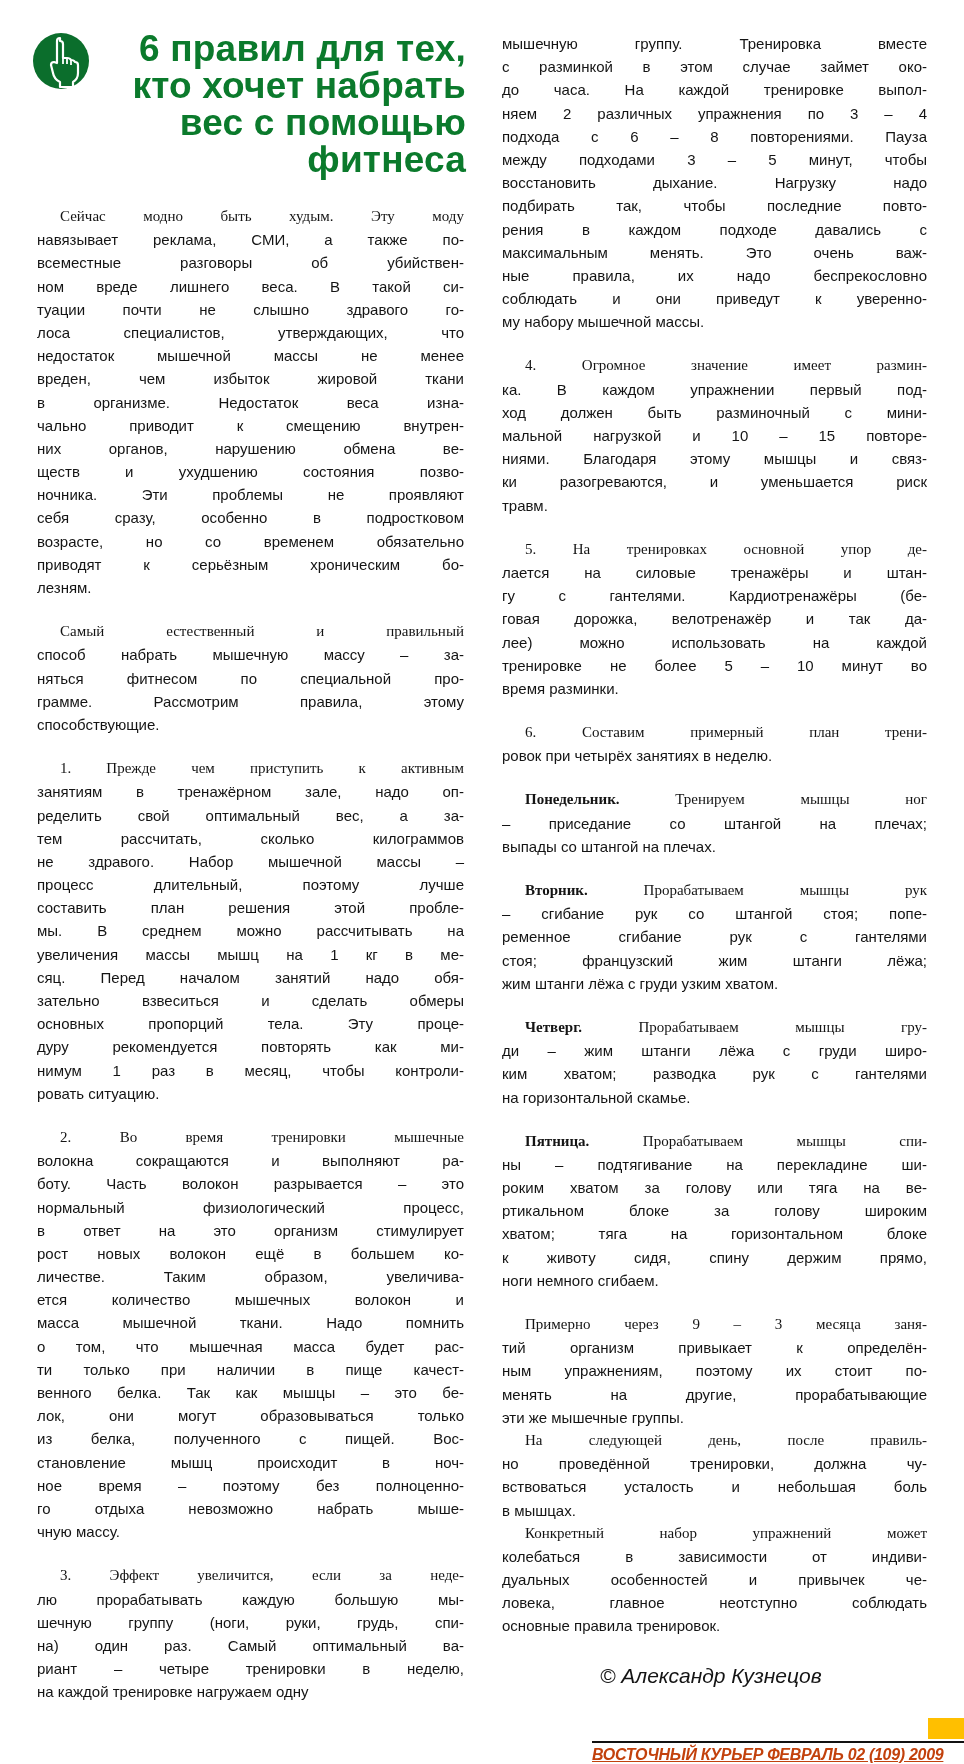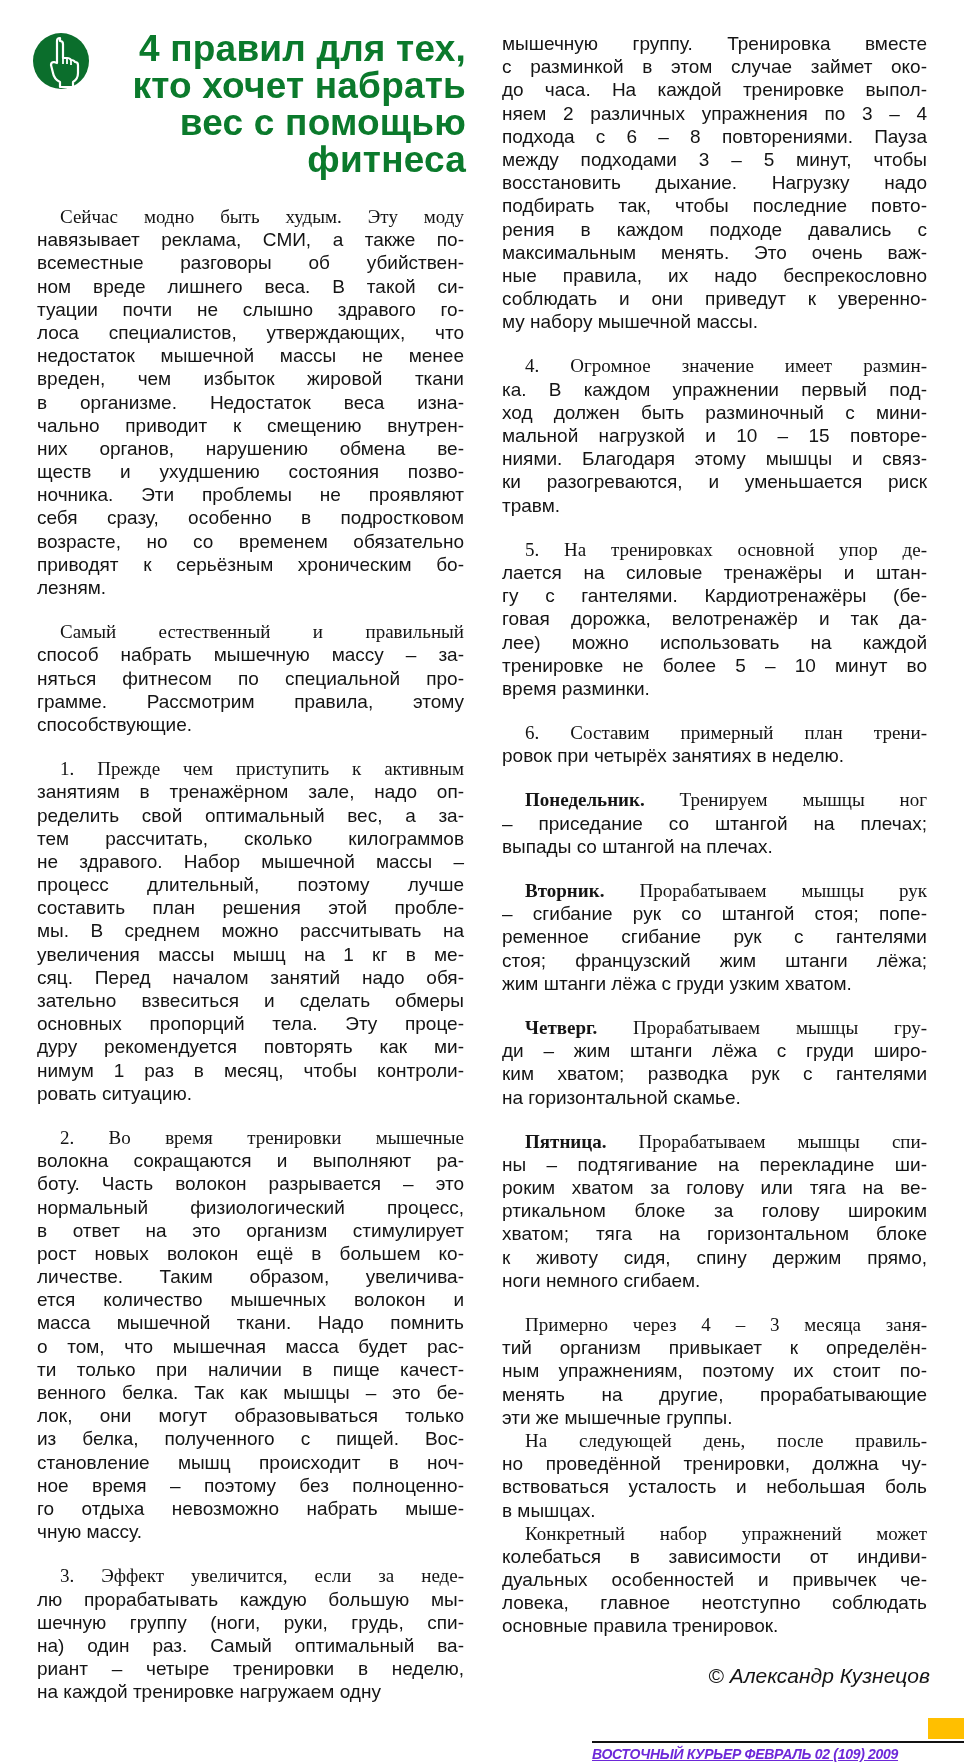--- a/index.html
+++ b/index.html
@@ -4,48 +4,48 @@
 <style>
   html, body { margin: 0; padding: 0; background: #ffffff; }
   body { width: 964px; height: 1764px; position: relative; overflow: hidden;
          font-family: "Liberation Sans", sans-serif; color: #141414; }
   .icon-circle { position: absolute; left: 33px; top: 33px; width: 56px; height: 56px;
                  border-radius: 50%; background: #0b6e2c; }
   .icon-circle svg { position: absolute; left: 0; top: 0; }
   .title { position: absolute; left: 100px; top: 30px; width: 366px; text-align: right;
            font-weight: bold; font-size: 37px; line-height: 37px; color: #0b7a2c; letter-spacing: 0.2px; }
   .title .tline { display: block; white-space: nowrap; }
-  .col { position: absolute; font-size: 19px; line-height: 23.2px; }
+  .col { position: absolute; font-size: 15px; line-height: 23.2px; }
   .col-left { left: 37px; top: 205px; width: 427px; }
   .col-right { left: 502px; top: 32px; width: 425px; }
   .para { margin: 0 0 21px 0; }
   .para.tight { margin-bottom: 0; }
   .line { display: block; text-align: justify; text-align-last: justify; white-space: nowrap; height: 23.2px; overflow: visible; }
   .line.last { text-align-last: left; }
   .line.indent { padding-left: 23px; font-family: Liberation Serif, serif; }
   .line b { font-weight: bold; }
-  .signature { position: absolute; left: 600px; top: 1664px; width: 330px; text-align: right;
+  .signature { position: absolute; left: 600px; top: 1664px; width: 330px; text-align: left;
                font-style: italic; font-size: 21px; color: #141414; }
   .footer-text { position: absolute; left: 592px; top: 1722px; font-style: italic; font-weight: bold;
-                 font-size: 14px; letter-spacing: -0.3px; text-decoration: underline; color: #6d28d9; white-space: nowrap; margin-top: 24px; }
+                 font-size: 16px; letter-spacing: -0.3px; text-decoration: underline; color: #c2410c; white-space: nowrap; margin-top: 24px; }
   .footer-rule { position: absolute; left: 592px; top: 1741px; width: 372px; height: 2px; background: #111; }
   .footer-block { position: absolute; left: 928px; top: 1718px; width: 36px; height: 21px; background: #ffbf00; }
 </style>
 </head>
 <body>
 
 <div class="icon-circle">
   <svg width="56" height="56" viewBox="0 0 56 56">
     <path d="M27 8 q3 0 3 3 l0 14 l4 0 q3 0 4 2 q3 0 4 2 q3 0 3 3 l0 8 q0 6 -5 9 l0 5 l-13 0 l0 -5 q-6 -3 -7 -9 l-2 -8 q0 -3 3 -3 l3 1 l0 -22 q0 -3 3 -3 z" fill="none" stroke="#ffffff" stroke-width="2.2" stroke-linejoin="round"></path>
     <path d="M30 25 l0 6 M34 25 l0 6 M38 27 l0 5" stroke="#ffffff" stroke-width="1.8" fill="none"></path>
   </svg>
 </div>
 
 <h1 class="title" style="margin:0">
-  <span class="tline">4 правил для тех,</span>
+  <span class="tline">6 правил для тех,</span>
   <span class="tline">кто хочет набрать</span>
   <span class="tline">вес с помощью</span>
   <span class="tline">фитнеса</span>
 </h1>
 
 <div class="col col-left" id="col-left">
     <div class="para">
       <span class="line indent">Сейчас модно быть худым. Эту моду</span>
       <span class="line">навязывает реклама, СМИ, а также по-</span>
       <span class="line">всеместные разговоры об убийствен-</span>
@@ -176,21 +176,21 @@
     <div class="para">
       <span class="line indent"><b>Пятница.</b><span style="white-space: pre;"> Прорабатываем мышцы спи-</span></span>
       <span class="line">ны – подтягивание на перекладине ши-</span>
       <span class="line">роким хватом за голову или тяга на ве-</span>
       <span class="line">ртикальном блоке за голову широким</span>
       <span class="line">хватом; тяга на горизонтальном блоке</span>
       <span class="line">к животу сидя, спину держим прямо,</span>
       <span class="line last">ноги немного сгибаем.</span>
     </div>
     <div class="para tight">
-      <span class="line indent">Примерно через 4 – 3 месяца заня-</span>
+      <span class="line indent">Примерно через 9 – 3 месяца заня-</span>
       <span class="line">тий организм привыкает к определён-</span>
       <span class="line">ным упражнениям, поэтому их стоит по-</span>
       <span class="line">менять на другие, прорабатывающие</span>
       <span class="line last">эти же мышечные группы.</span>
     </div>
     <div class="para tight">
       <span class="line indent">На следующей день, после правиль-</span>
       <span class="line">но проведённой тренировки, должна чу-</span>
       <span class="line">вствоваться усталость и небольшая боль</span>
       <span class="line last">в мышцах.</span>

